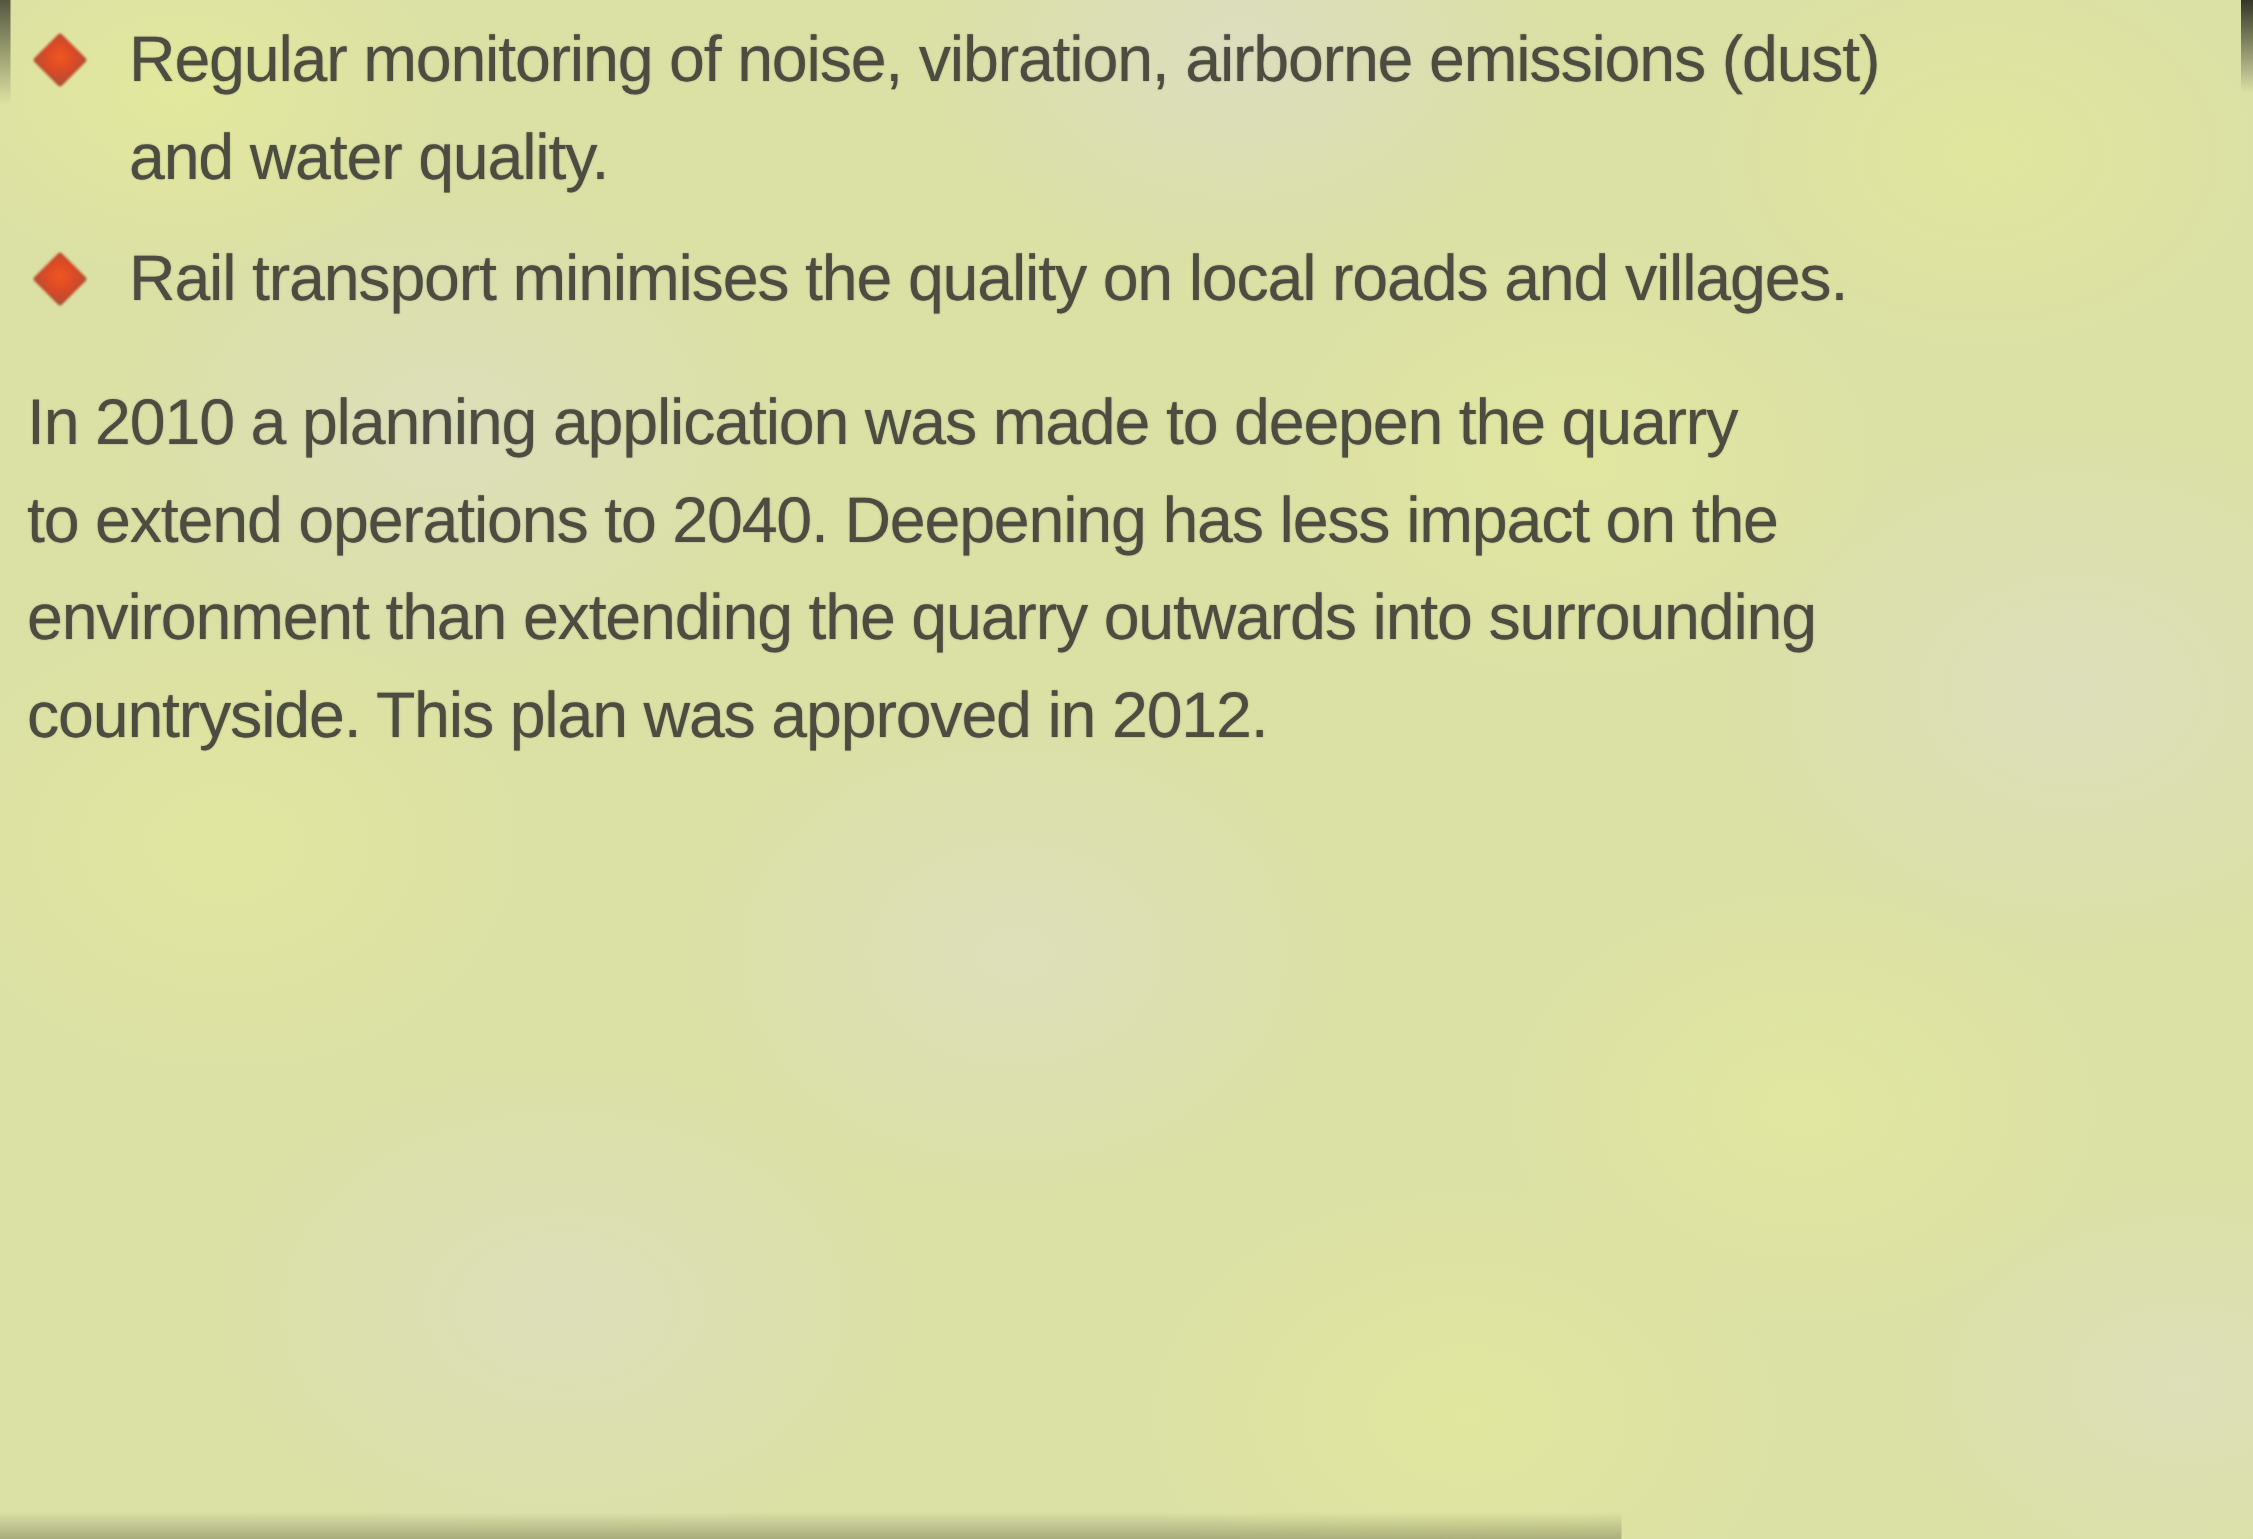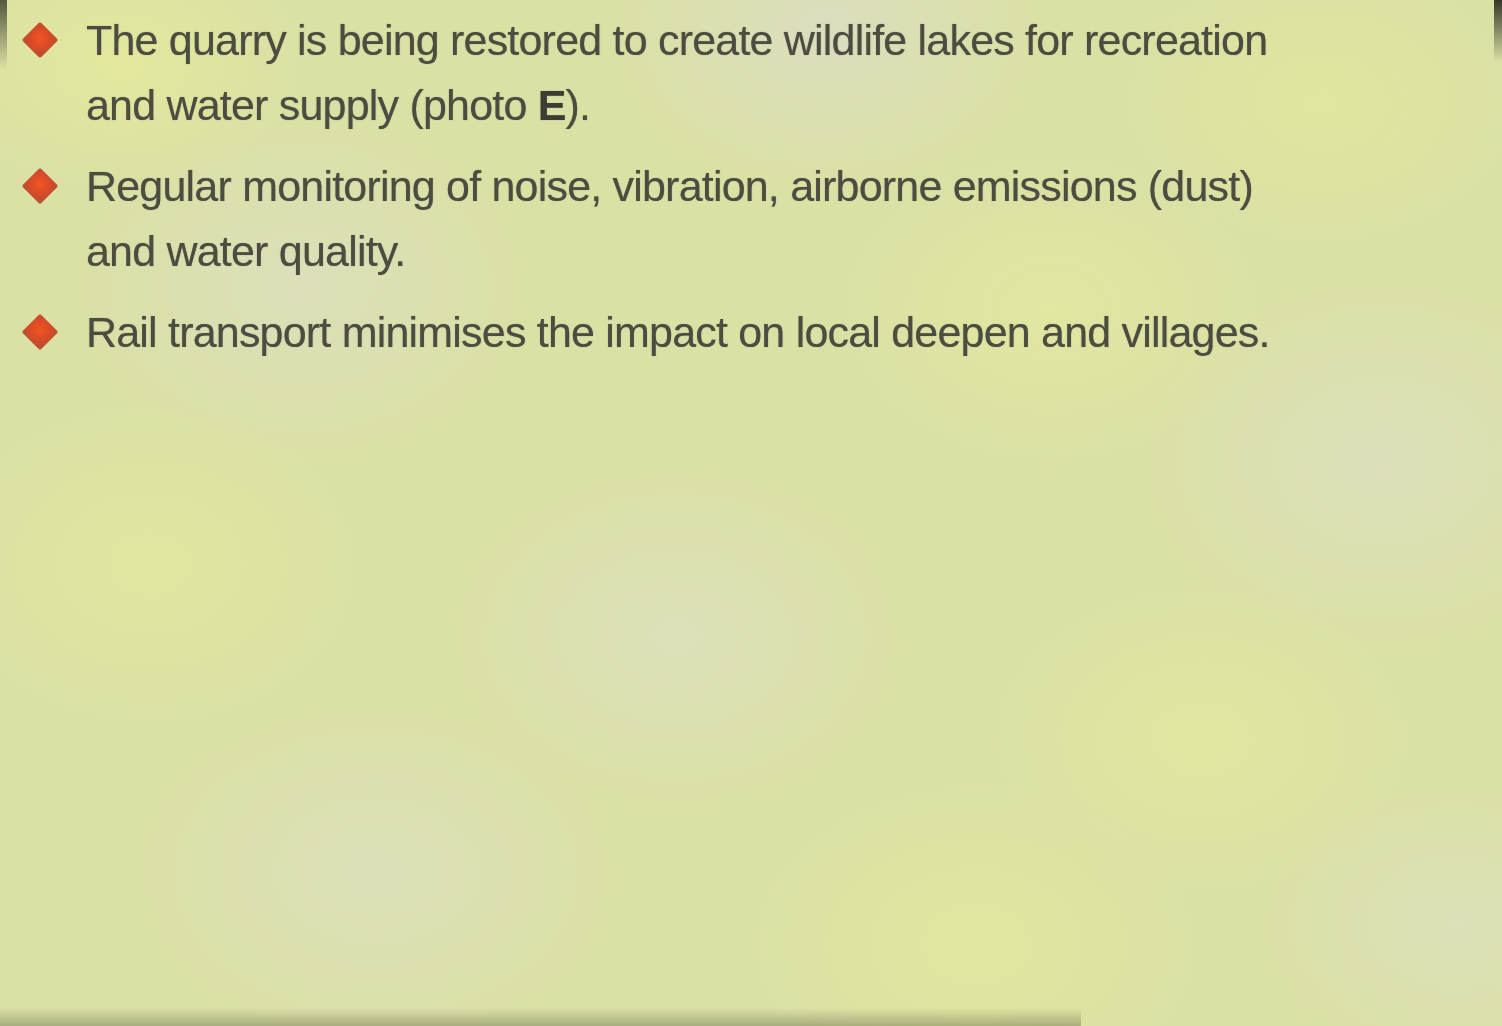--- a/index.html
+++ b/index.html
@@ -95,39 +95,38 @@
     pointer-events: none;
   }
 </style>
 </head>
 <body>
 
 <div class="page">
 
   <ul class="bullet-list">
 
-    <li>
-      <span class="diamond"></span>
-      <span class="bullet-text"><span>The quarry is being restored to create wildlife lakes for recreation
-and water supply (photo </span><span class="bold-ref">E</span><span>).</span></span>
-    </li>
 
 
 
     <li>
       <span class="diamond"></span>
       <span class="bullet-text">Regular monitoring of noise, vibration, airborne emissions (dust)
 and water quality.</span>
     </li>
 
     <li>
       <span class="diamond"></span>
-      <span class="bullet-text">Rail transport minimises the impact on local deepen and villages.</span>
+      <span class="bullet-text">Rail transport minimises the quality on local roads and villages.</span>
     </li>
 
   </ul>
 
+  <p class="closing-paragraph">In 2010 a planning application was made to deepen the quarry
+to extend operations to 2040. Deepening has less impact on the
+environment than extending the quarry outwards into surrounding
+countryside. This plan was approved in 2012.</p>
 
   <div class="edge-top-right"></div>
   <div class="edge-top-left"></div>
   <div class="edge-bottom"></div>
 
 </div>
 
 </body></html>

